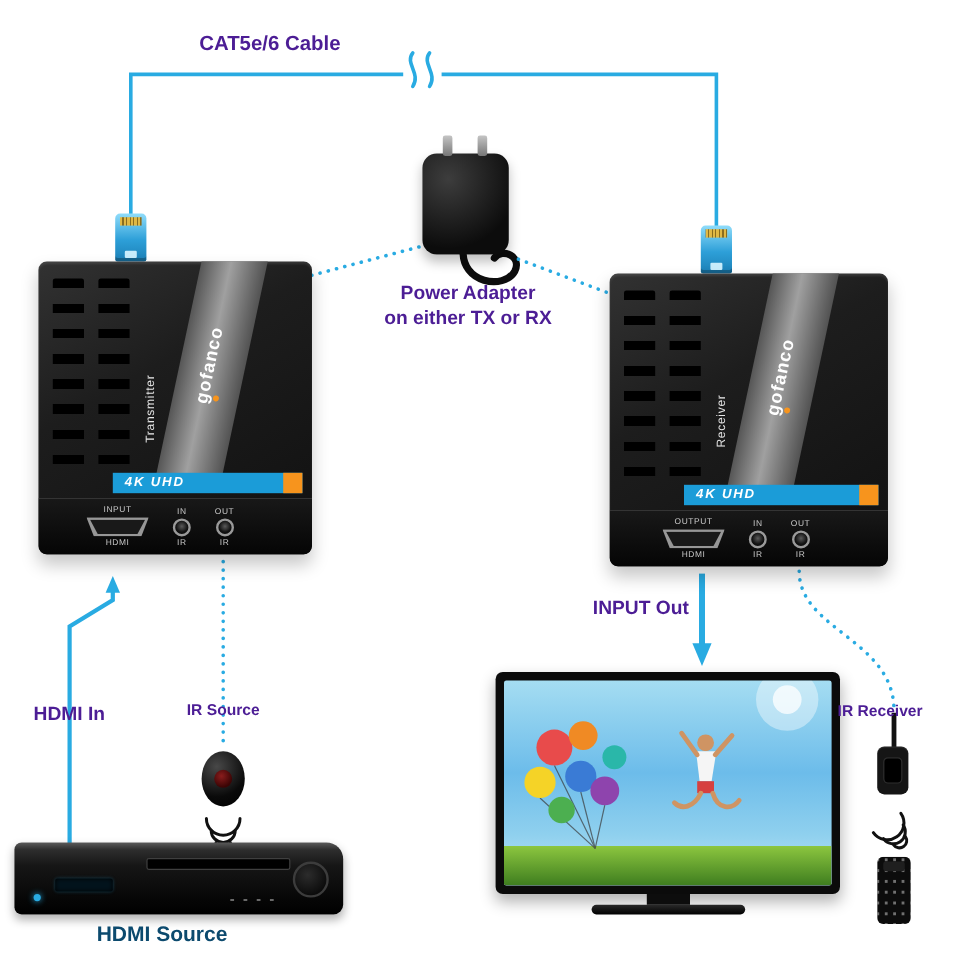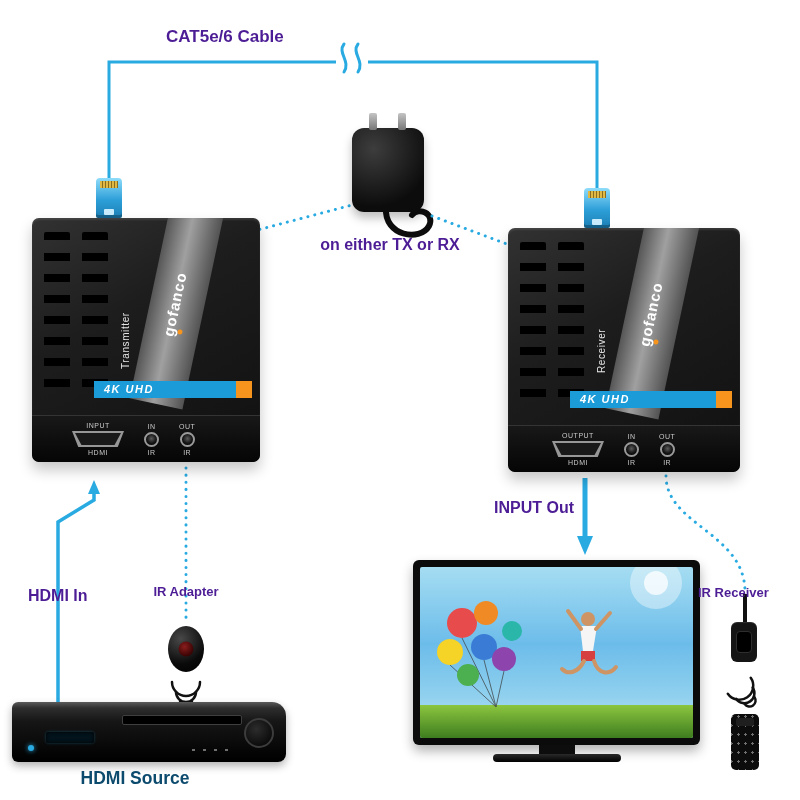--- a/index.html
+++ b/index.html
@@ -43,21 +43,21 @@
     transform:rotate(12deg);
     display:flex; align-items:center; justify-content:center;
   }
   .brand {
     writing-mode:vertical-rl; transform:rotate(180deg);
     color:#fff; font-weight:bold; font-size:15px; letter-spacing:1px;
   }
   .brand::after { content:""; display:block; width:5px; height:5px; margin:4px auto 0 auto;
     background:#F7941D; border-radius:50%; }
   .badge {
-    position:absolute; left:62px; right:8px; bottom:64px; height:17px;
+    position:absolute; left:62px; right:8px; bottom:51px; height:17px;
     background:#1B9CD8; display:flex; align-items:flex-end; z-index:3;
   }
   .badge-text { flex:1; color:#fff; font-size:11px; font-weight:bold; font-style:italic;
     letter-spacing:1.5px; padding-left:10px; line-height:17px; }
   .badge-cap { width:16px; height:100%; background:#F7941D; }
   .panel {
     position:absolute; left:0; right:0; bottom:0; height:46px; z-index:4;
     background:linear-gradient(180deg,#181818,#050505);
     border-top:1px solid #343434; border-radius:0 0 7px 7px;
     display:flex; align-items:center; gap:20px;
@@ -179,25 +179,26 @@
 
     <g fill="none" stroke="#111" stroke-width="2.5" stroke-linecap="round" transform="rotate(-35 745 694)">
       <path d="M731,684 A14,14 0 0 0 759,684"></path>
       <path d="M735,693 A10,10 0 0 0 755,693"></path>
       <path d="M739,702 A6,6 0 0 0 751,702"></path>
     </g>
   </svg>
 
   <div class="lbl lbl-cat5">CAT5e/6 Cable</div>
   <div class="lbl lbl-power">
+    <div>Power Adapter</div>
     <div>on either TX or RX</div>
   </div>
   <div class="lbl lbl-hdmi-in">HDMI In</div>
   <div class="lbl lbl-hdmi-out">INPUT Out</div>
-  <div class="lbl lbl-blaster">IR Adapter</div>
+  <div class="lbl lbl-blaster">IR Source</div>
   <div class="lbl lbl-irrec">IR Receiver</div>
   <div class="lbl-dark lbl-source">HDMI Source</div>
 
   <div class="adapter">
     <div class="prong prong-1"></div>
     <div class="prong prong-2"></div>
   </div>
 
   <div class="rj45 rj45-left"></div>
   <div class="rj45 rj45-right"></div>

